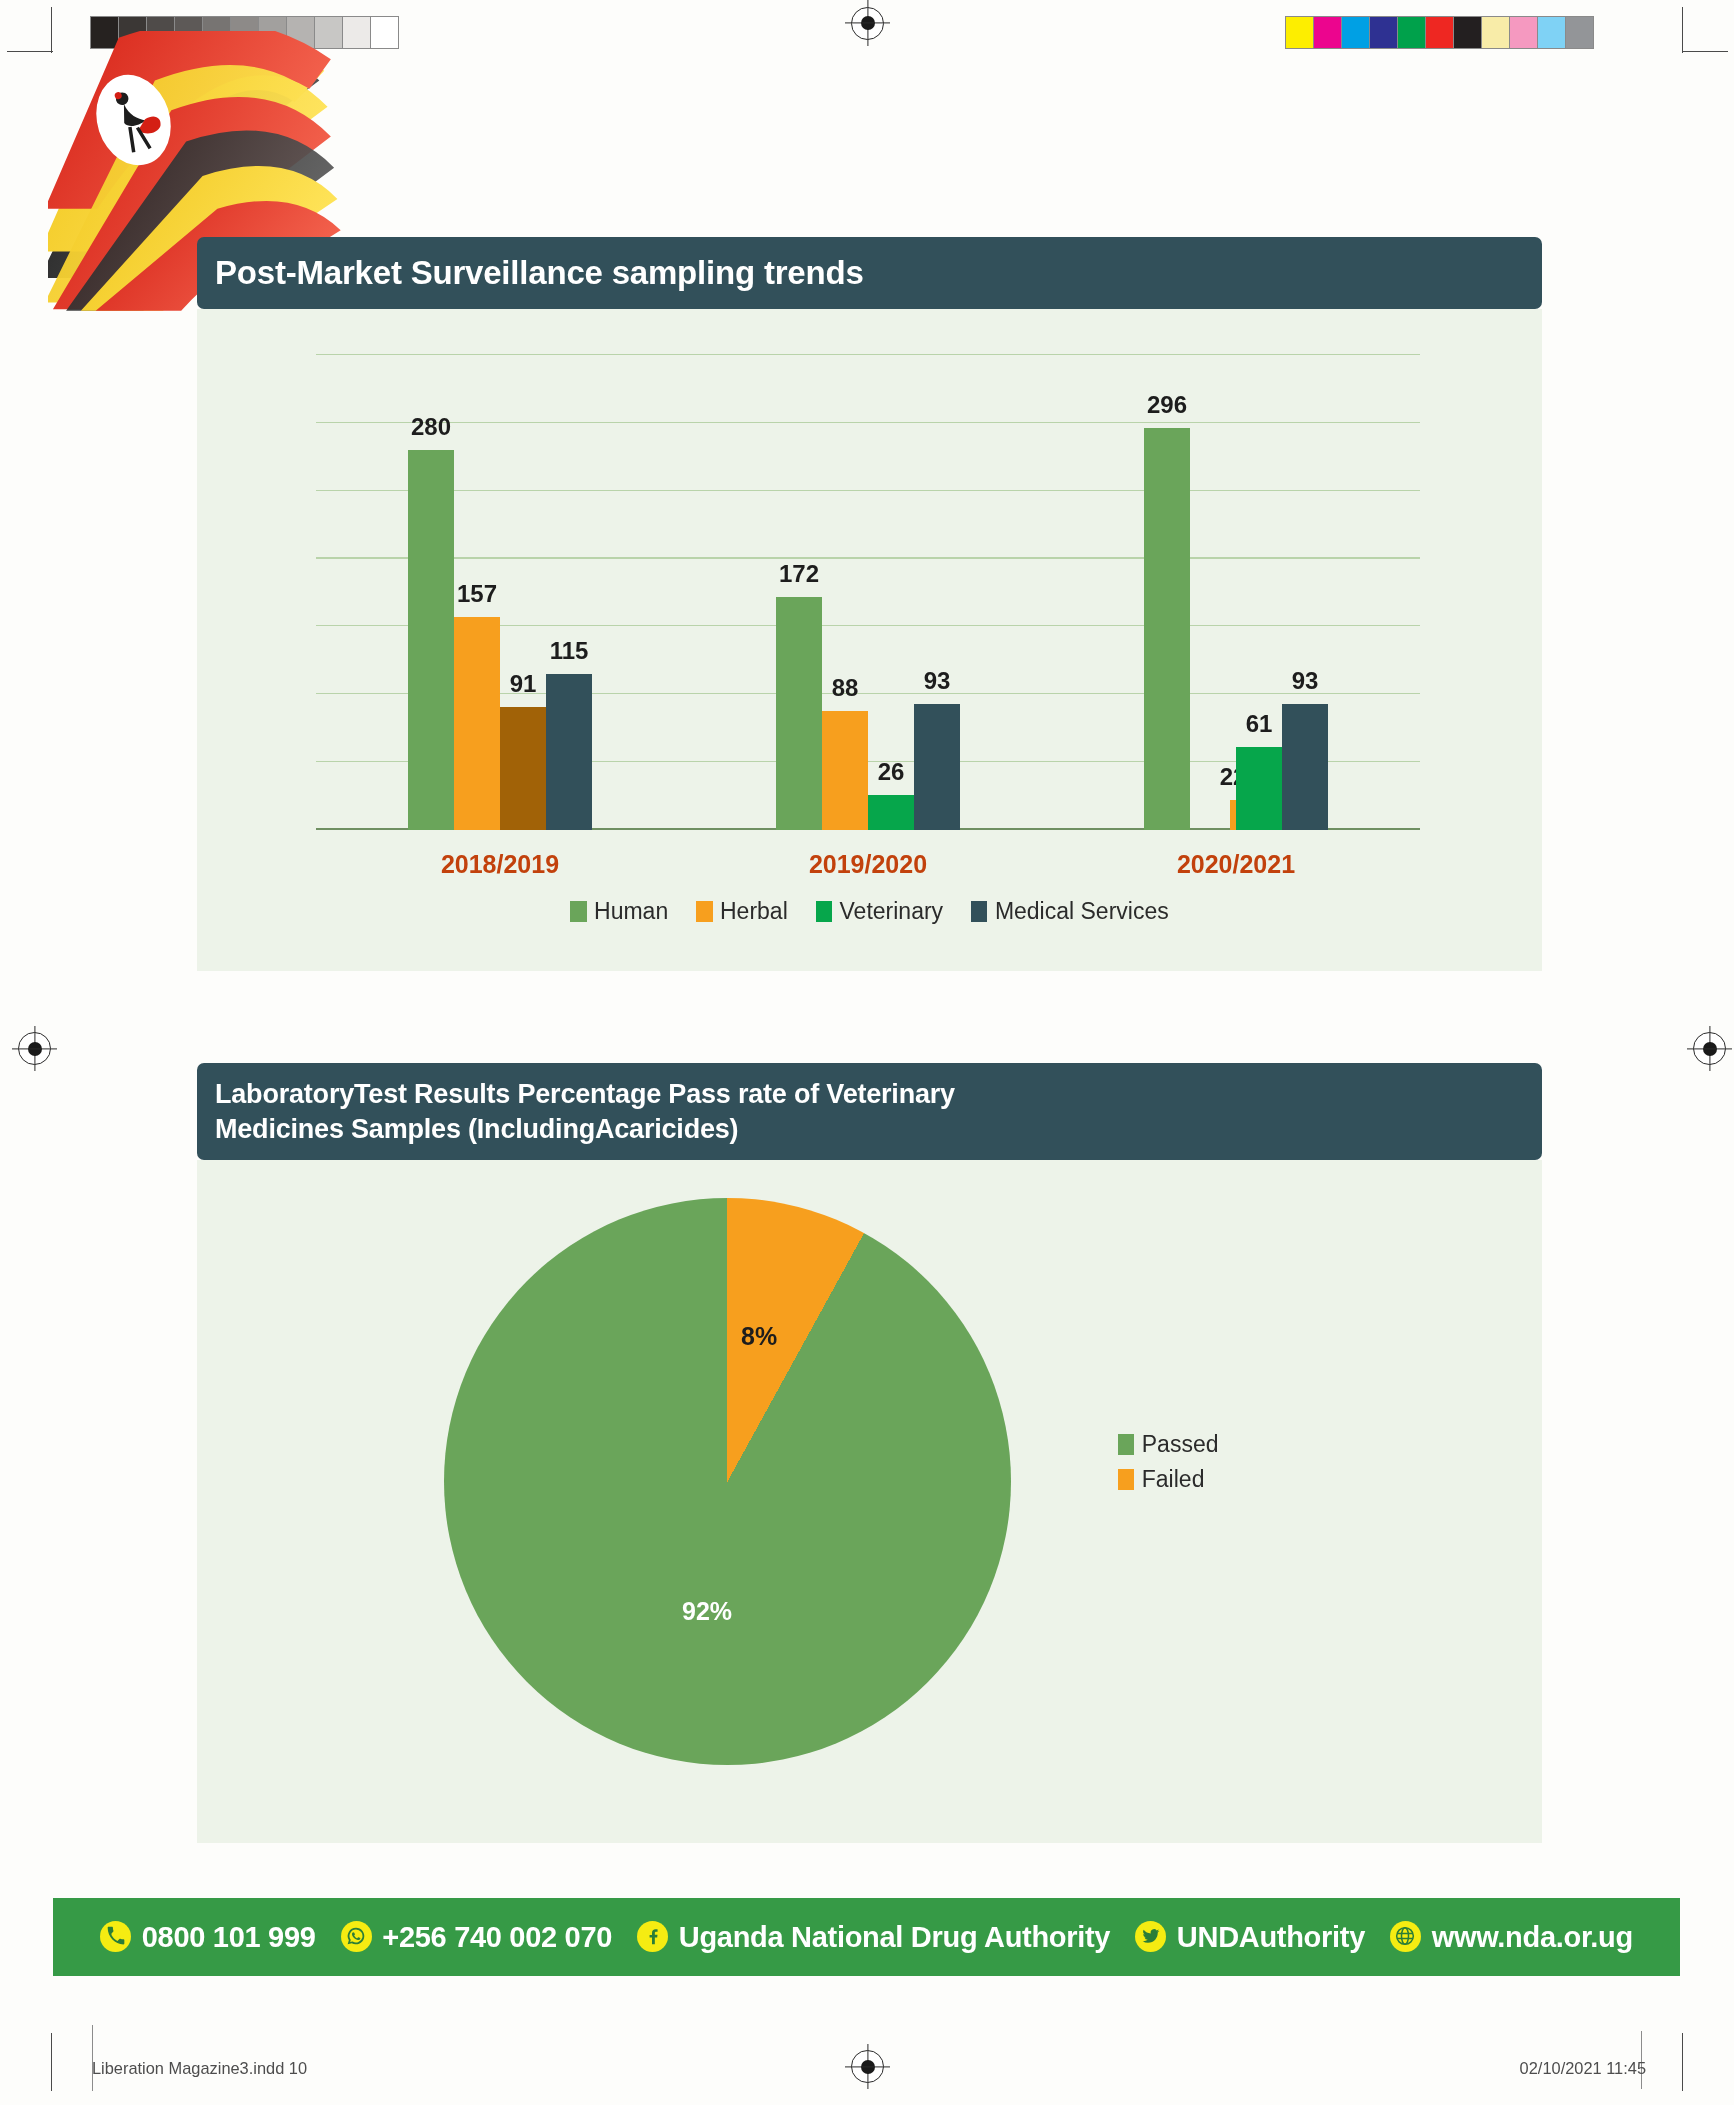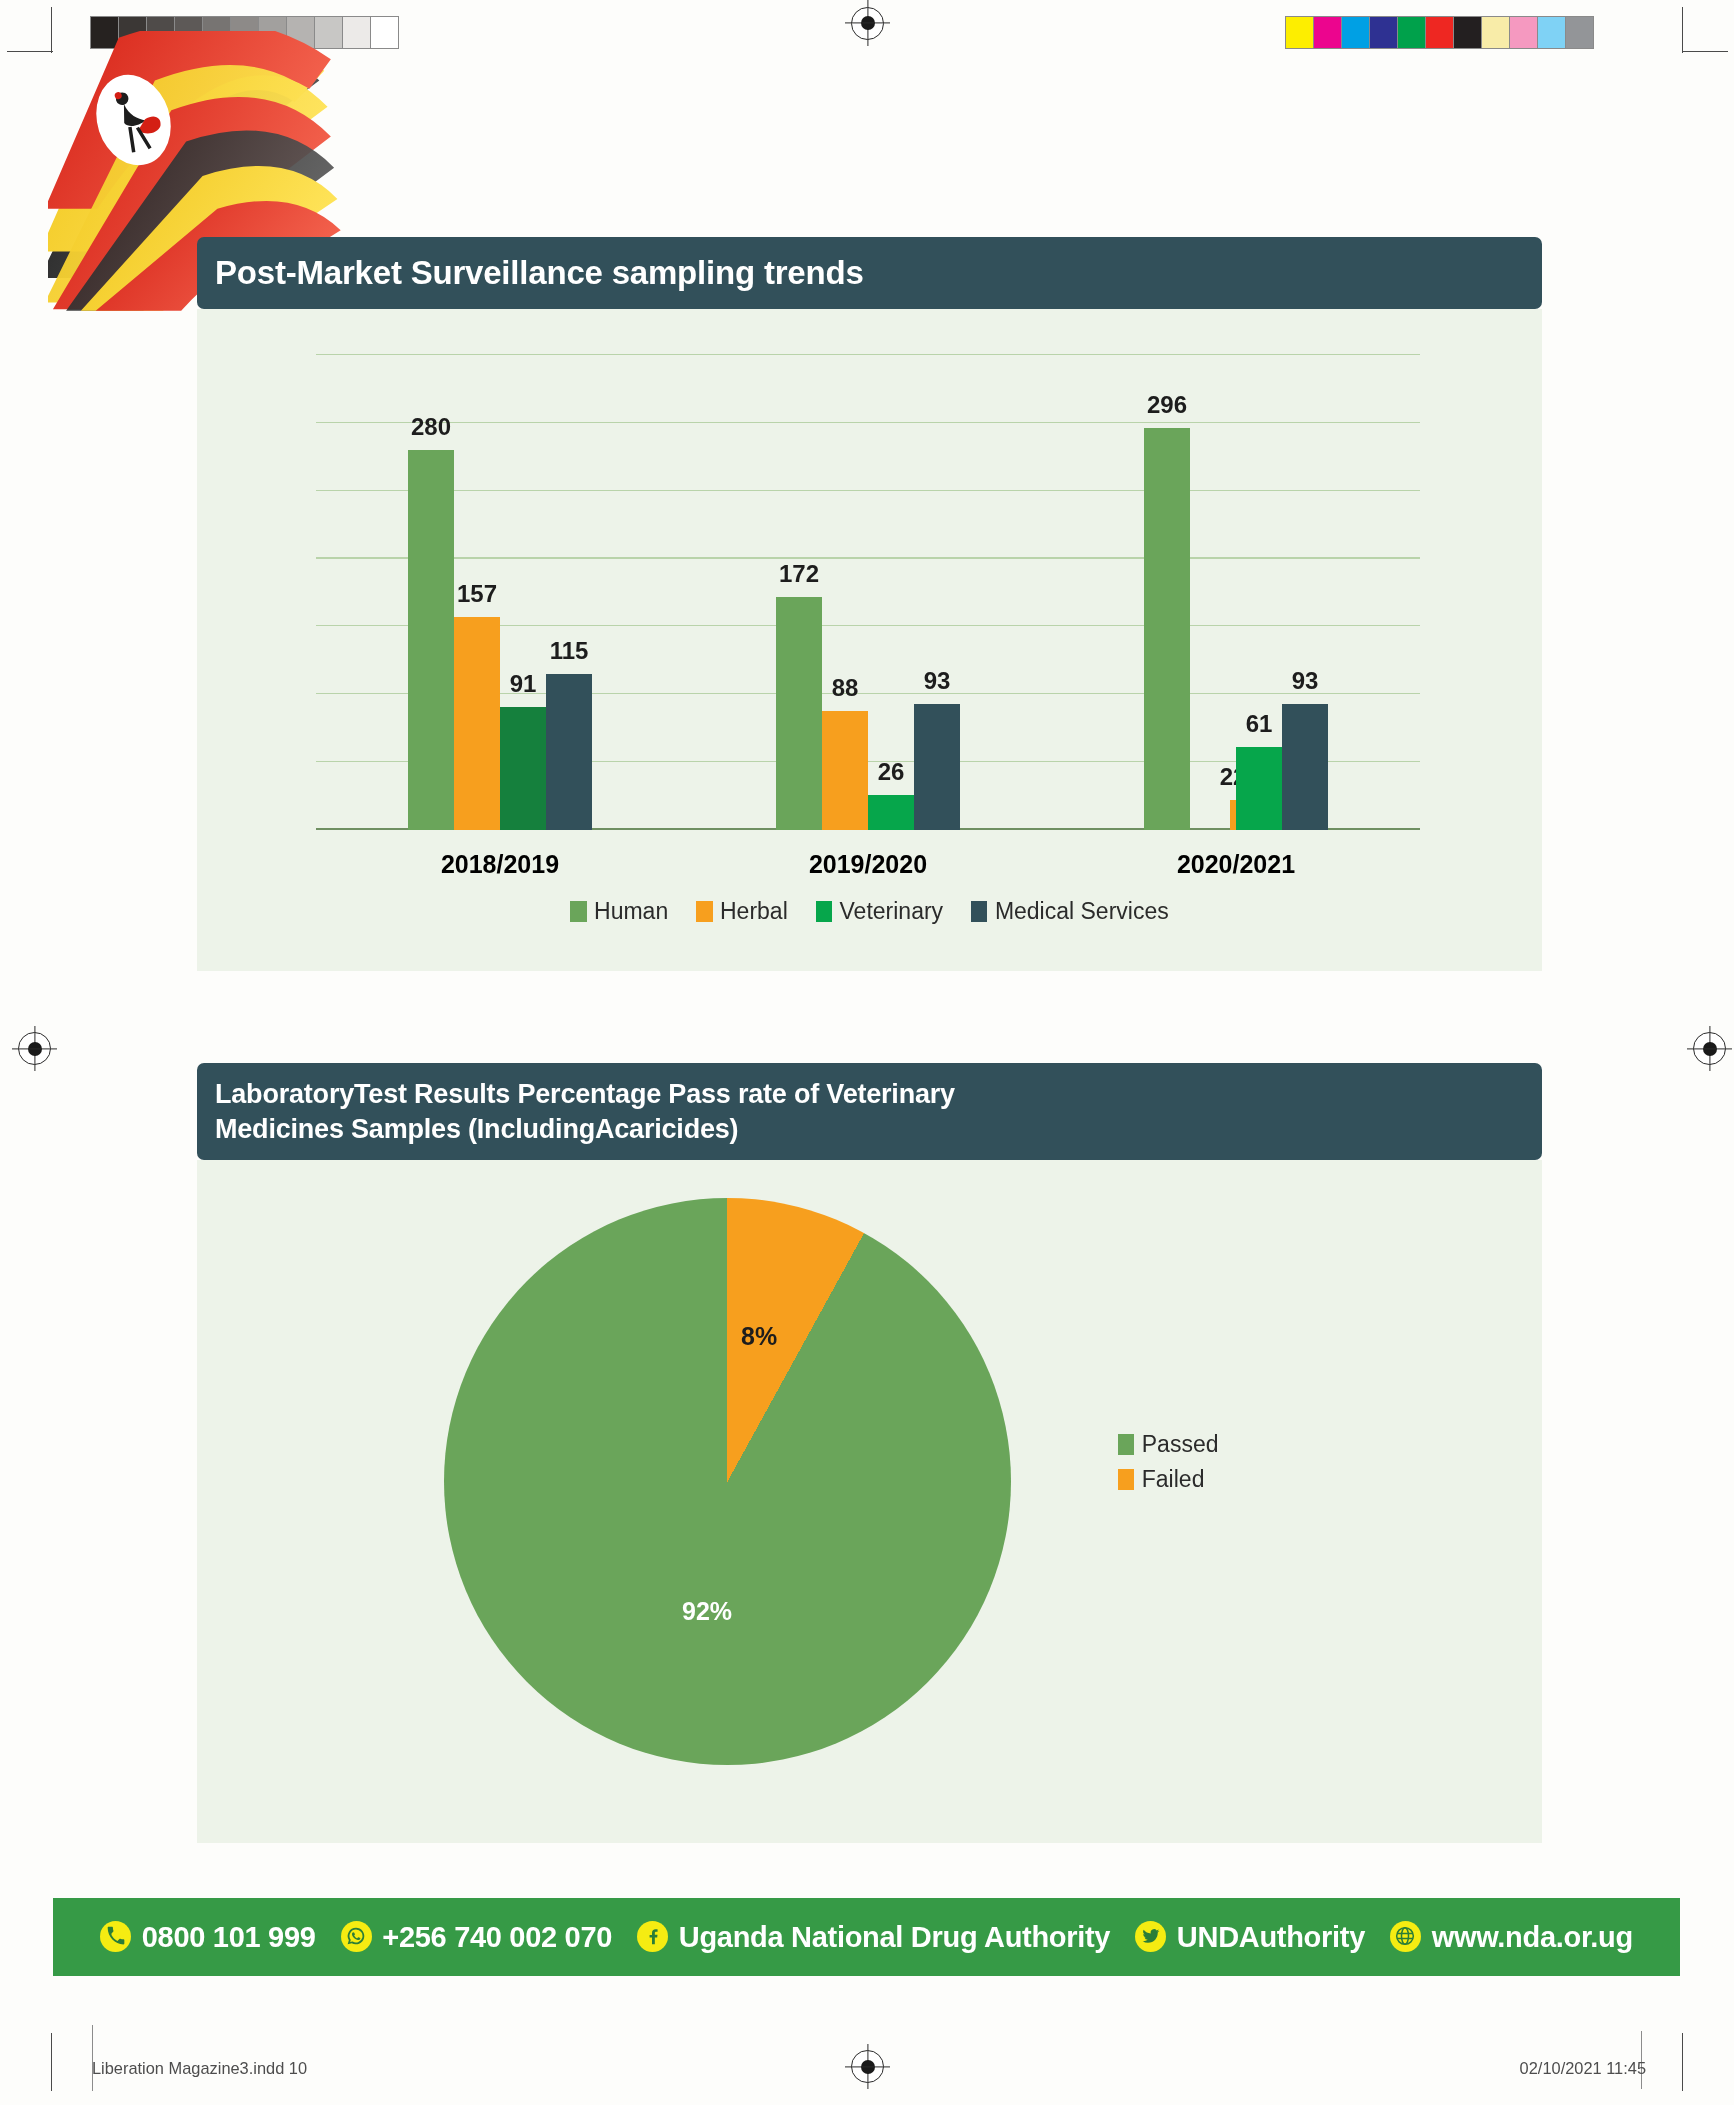--- a/index.html
+++ b/index.html
@@ -52,21 +52,21 @@
   .groups{position:absolute;left:0;right:0;bottom:0;top:0;display:flex;}
   .group{flex:1;position:relative;display:flex;align-items:flex-end;
     justify-content:center;gap:0px;}
   .bar-slot{width:46px;position:relative;height:100%;display:flex;
     align-items:flex-end;justify-content:center;}
   .bar{width:46px;position:relative;}
   .bar-val{position:absolute;left:50%;transform:translateX(-50%);
     bottom:100%;margin-bottom:9px;font-size:24px;font-weight:bold;
     color:#1d1d1d;white-space:nowrap;}
   .cat-label{position:absolute;top:100%;margin-top:20px;left:50%;
-    transform:translateX(-50%);font-size:25px;font-weight:bold;color:#000000;
+    transform:translateX(-50%);font-size:25px;font-weight:bold;color:#c2410c;
     white-space:nowrap;}
 
   .legend{position:absolute;left:0;right:0;bottom:46px;display:flex;
     justify-content:center;align-items:center;gap:28px;}
   .legend-item{display:flex;align-items:center;gap:7.4px;font-size:23px;color:#2b2b2b;}
   .legend-swatch{width:16.4px;height:21.4px;display:block;}
 
   
   #pie-card{left:197px;top:1063px;width:1345px;}
   #pie-card .card-head{height:97px;font-size:27px;align-items:center;}
@@ -206,21 +206,21 @@
                 <div class="bar" style="height: 80%; background: rgb(106, 165, 90);">
                   <div class="bar-val">280</div>
                 </div>
               </div>
               <div class="bar-slot">
                 <div class="bar" style="height: 44.8571%; background: rgb(247, 159, 30);">
                   <div class="bar-val">157</div>
                 </div>
               </div>
               <div class="bar-slot">
-                <div class="bar" style="height: 26%; background: #15803d;">
+                <div class="bar" style="height: 26%; background: #a16207;">
                   <div class="bar-val">91</div>
                 </div>
               </div>
               <div class="bar-slot">
                 <div class="bar" style="height: 32.8571%; background: rgb(50, 80, 90);">
                   <div class="bar-val">115</div>
                 </div>
               </div>
               <div class="cat-label">2018/2019</div>
             </div>

